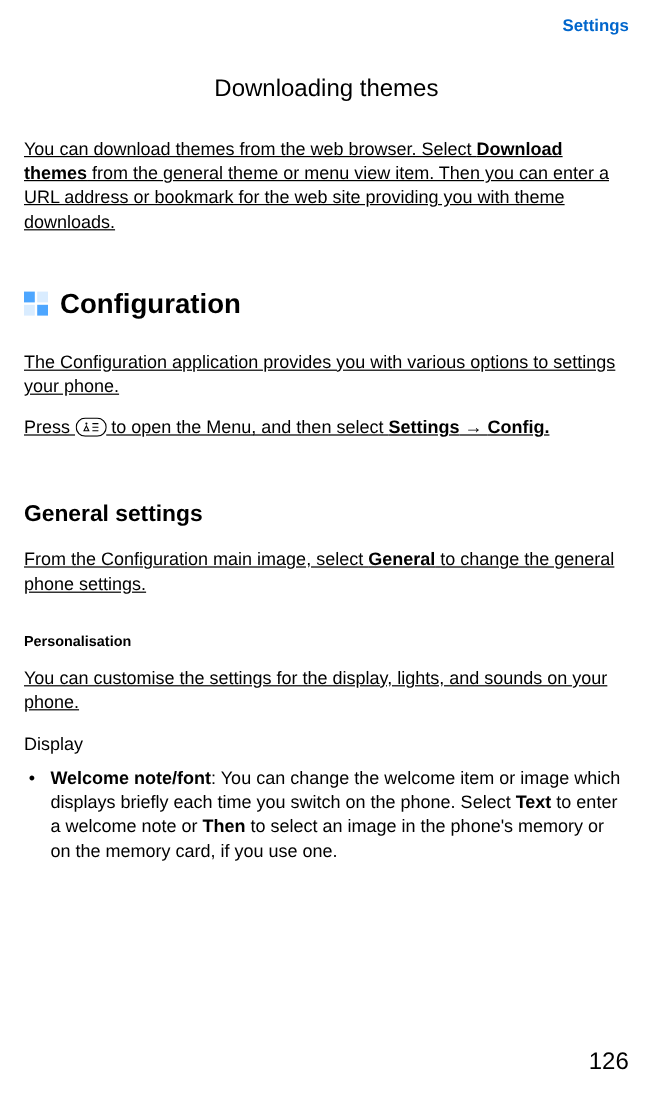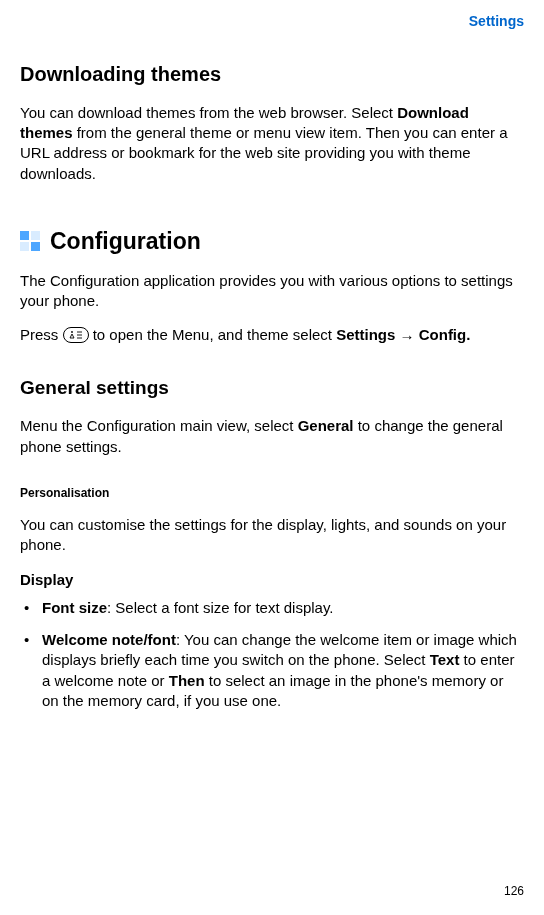--- a/index.html
+++ b/index.html
@@ -15,41 +15,42 @@
       color: #000;
     }
     .header-label {
       text-align: right;
       color: #0066cc;
       font-weight: bold;
       font-size: 14px;
       margin-bottom: 30px;
     }
     .heading-1 {
-      font-weight: bold;
+      font-weight: normal;
       font-size: 20px;
-      margin-bottom: 15px;
+      margin-bottom: 27px;
+      text-align: center;
     }
     .heading-2 {
       font-weight: bold;
       font-size: 19px;
-      margin-top: 29px;
+      margin-top: 48px;
       margin-bottom: 16px;
     }
     .heading-3 {
       font-weight: bold;
       font-size: 12px;
       margin-top: 28px;
       margin-bottom: 14px;
     }
     .section-title-row {
       display: flex;
       align-items: center;
       margin-top: 42px;
-      margin-bottom: 14px;
+      margin-bottom: 24px;
     }
     .section-icon {
       display: inline-flex;
       flex-wrap: wrap;
       width: 20px;
       height: 20px;
       margin-right: 10px;
       flex-shrink: 0;
     }
     .section-icon .sq {
@@ -59,20 +60,21 @@
     .section-icon .sq1 { background: #4da6ff; margin-right: 2px; margin-bottom: 2px; }
     .section-icon .sq2 { background: #d9ecff; margin-bottom: 2px; }
     .section-icon .sq3 { background: #d9ecff; margin-right: 2px; }
     .section-icon .sq4 { background: #4da6ff; }
     .section-title {
       font-weight: bold;
       font-size: 23px;
     }
     .para {
       margin-bottom: 14px;
+      text-decoration: underline;
     }
     .menu-key {
       display: inline-block;
       vertical-align: middle;
       position: relative;
       top: -1px;
     }
     .menu-key svg { display: block; }
     .bullet-list { list-style: none; margin-top: 6px; }
     .bullet-list li {
@@ -81,29 +83,29 @@
       margin-bottom: 12px;
     }
     .bullet-list li::before {
       content: "•";
       position: absolute;
       left: 4px;
       top: 0;
       font-size: 15px;
     }
     .subhead {
-      font-weight: bold;
+      font-weight: normal;
       margin-bottom: 8px;
       margin-top: 14px;
     }
     .page-num {
       position: absolute;
       bottom: 16px;
       right: 20px;
-      font-size: 12px;
+      font-size: 20px;
     }
     b { font-weight: bold; }
   </style>
 </head>
 <body>
 
 <div class="header-label">Settings</div>
 
 <div class="heading-1">Downloading themes</div>
 
@@ -126,37 +128,34 @@
 <p class="para">
   <span>Press </span><span class="menu-key">
     <svg width="26" height="16" viewBox="0 0 26 16">
       <rect x="0.5" y="0.5" width="25" height="15" rx="7.5" ry="7.5" fill="#fff" stroke="#000" stroke-width="1"></rect>
       <circle cx="9" cy="5" r="0.9" fill="#000"></circle>
       <path d="M7 11 L9 7 L11 11 Z" fill="none" stroke="#000" stroke-width="0.9"></path>
       <line x1="14" y1="5" x2="19" y2="5" stroke="#000" stroke-width="0.9"></line>
       <line x1="14" y1="8" x2="19" y2="8" stroke="#000" stroke-width="0.9"></line>
       <line x1="14" y1="11" x2="19" y2="11" stroke="#000" stroke-width="0.9"></line>
     </svg>
-  </span><span> to open the Menu, and theme select </span><b>Settings</b><span> → </span><b>Config.</b>
+  </span><span> to open the Menu, and then select </span><b>Settings</b><span> → </span><b>Config.</b>
 </p>
 
 <div class="heading-2">General settings</div>
 
 <p class="para">
-  <span>Menu the Configuration main view, select </span><b>General</b><span> to change the general phone settings.</span>
+  <span>From the Configuration main image, select </span><b>General</b><span> to change the general phone settings.</span>
 </p>
 
 <div class="heading-3">Personalisation</div>
 
 <p class="para">You can customise the settings for the display, lights, and sounds on your phone.</p>
 
 <div class="subhead">Display</div>
 
 <ul class="bullet-list">
   <li>
-    <b>Font size</b><span>: Select a font size for text display.</span>
-  </li>
-  <li>
     <b>Welcome note/font</b><span>: You can change the welcome item or image which displays briefly each time you switch on the phone. Select </span><b>Text</b><span> to enter a welcome note or </span><b>Then</b><span> to select an image in the phone's memory or on the memory card, if you use one.</span>
   </li>
 </ul>
 
 <div class="page-num">126</div>
 
 </body></html>

